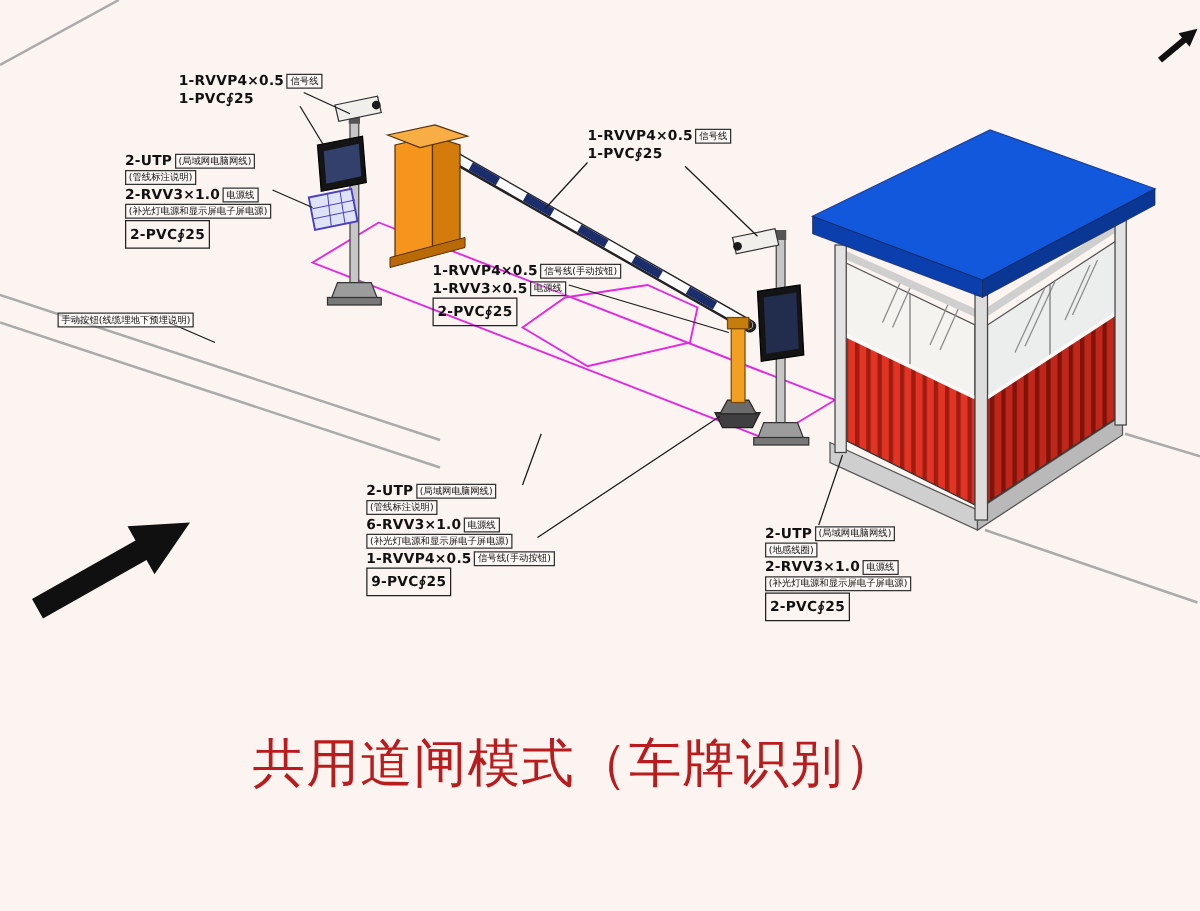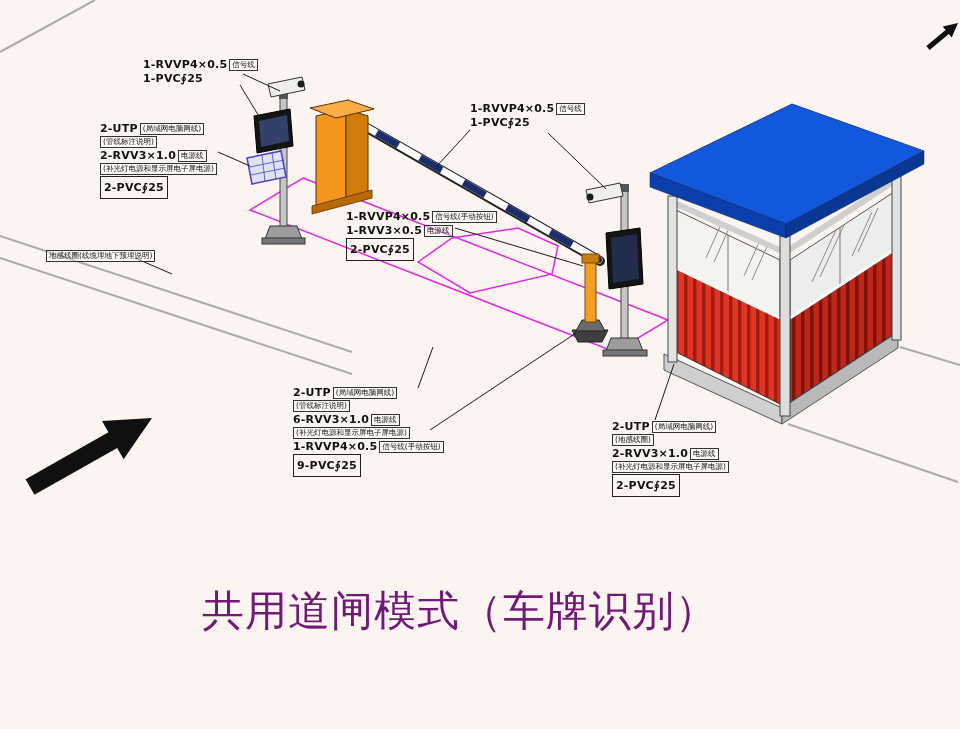--- a/index.html
+++ b/index.html
@@ -11,21 +11,21 @@
   }
   .stage svg { position:absolute; left:0; top:0; }
   #labels { position:absolute; left:0; top:0; width:100%; height:100%; }
   .lbl-group { position:absolute; display:flex; flex-direction:column; gap:1px; color:#111; }
   .lbl-line { display:flex; align-items:center; gap:2px; white-space:nowrap; width:max-content; }
   .lbl-line.boxed { border:1px solid #222; padding:4px 3px; }
   .lbl-main { font-size:11px; font-weight:bold; letter-spacing:0.2px; }
   .lbl-tag { font-size:7.5px; line-height:10px; border:1px solid #333; padding:0 2px; background:rgba(255,255,255,0.4); }
   .title {
     position:absolute; left:150px; top:583px; width:620px; text-align:center;
-    font-size:42px; font-weight:500; color:#701a75; letter-spacing:1px;
+    font-size:42px; font-weight:500; color:#b91c1c; letter-spacing:1px;
   }
 </style>
 </head>
 <body>
 
 <div class="stage" style="--background: #fbf4f1; --roof-blue: #1158dd; --wall-red-front: #e23424; --wall-red-side: #c0271a; --cabinet-orange: #f6951c; --boom-stripe-navy: #1c2d6b; --island-magenta: #e228e2; --light-purple: #4b3fc4;">
 
   <svg width="960" height="729" viewBox="0 0 960 729">
     <defs>
       <pattern id="corrF" width="9" height="10" patternUnits="userSpaceOnUse">
@@ -252,20 +252,20 @@
         </div>
         <div class="lbl-line">
           <span class="lbl-tag">(补光灯电源和显示屏电子屏电源)</span>
         </div>
         <div class="lbl-line boxed">
           <span class="lbl-main">2-PVC∮25</span>
         </div>
       </div>
       <div class="lbl-group" style="left: 46px; top: 250px;">
         <div class="lbl-line">
-          <span class="lbl-tag">地感线圈(线缆埋地下预埋说明)</span>
+          <span class="lbl-tag">手动按钮(线缆埋地下预埋说明)</span>
         </div>
       </div>
     </div>
 
   <div class="title">共用道闸模式（车牌识别）</div>
 
 </div>
 
 </body></html>

